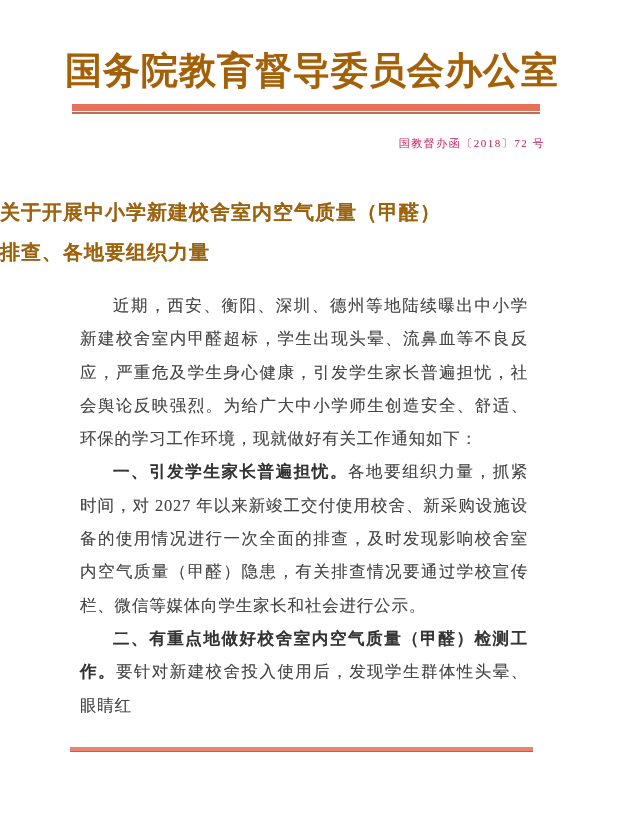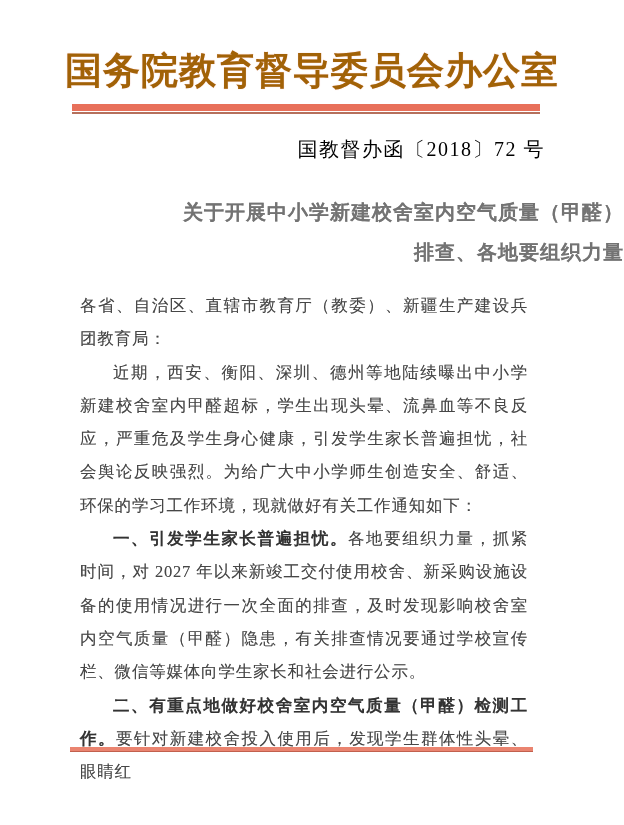--- a/index.html
+++ b/index.html
@@ -44,37 +44,37 @@
   .rule-top .thin {
     height: 2px;
     margin-top: 1px;
     background: #b5705c;
   }
 
   .doc-number {
     position: absolute;
     top: 136px;
     right: 79px;
-    font-size: 20px;
+    font-size: 11px;
     letter-spacing: 1.5px;
-    color: #000000;
+    color: #be185d;
     white-space: nowrap;
   }
 
   .doc-title {
     position: absolute;
     top: 192px;
     left: 0;
     width: 100%;
-    text-align: right;
+    text-align: left;
     font-size: 20px;
     font-weight: 700;
     line-height: 40px;
     letter-spacing: 1px;
-    color: #737373;
+    color: #a16207;
     text-shadow: 0 0 0.6px rgba(53,53,53,0.45);
   }
 
   .body-text {
     position: absolute;
     top: 289px;
     left: 80px;
     width: 448px;
     font-size: 16.5px;
     line-height: 33.3px;
@@ -123,21 +123,20 @@
   </div>
 
   <div class="doc-number">国教督办函〔2018〕72 号</div>
 
   <div class="doc-title">
     <div>关于开展中小学新建校舍室内空气质量（甲醛）</div>
     <div>排查、各地要组织力量</div>
   </div>
 
   <div class="body-text">
-    <p>各省、自治区、直辖市教育厅（教委）、新疆生产建设兵团教育局：</p>
 
     <p class="indent"><span>近期，西安、衡阳、深圳、德州等地陆续曝出中小学新建校舍室内甲醛超标，学生出现头晕、流鼻血等不良反应，严重危及学生身心健康，引发学生家长普遍担忧，社会舆论反映强烈。为给广大中小学师生创造安全、舒适、环保的学习工作环境，现就做好有关工作通知如下：</span></p>
 
     <p class="indent"><span class="lead">一、引发学生家长普遍担忧。</span><span>各地要组织力量，抓紧时间，对 2027 年以来新竣工交付使用校舍、新采购设施设备的使用情况进行一次全面的排查，及时发现影响校舍室内空气质量（甲醛）隐患，有关排查情况要通过学校宣传栏、微信等媒体向学生家长和社会进行公示。</span></p>
 
     <p class="indent"><span class="lead">二、有重点地做好校舍室内空气质量（甲醛）检测工作。</span><span>要针对新建校舍投入使用后，发现学生群体性头晕、眼睛红</span></p>
   </div>
 
   <div class="rule-bottom">
     <div class="thick"></div>

